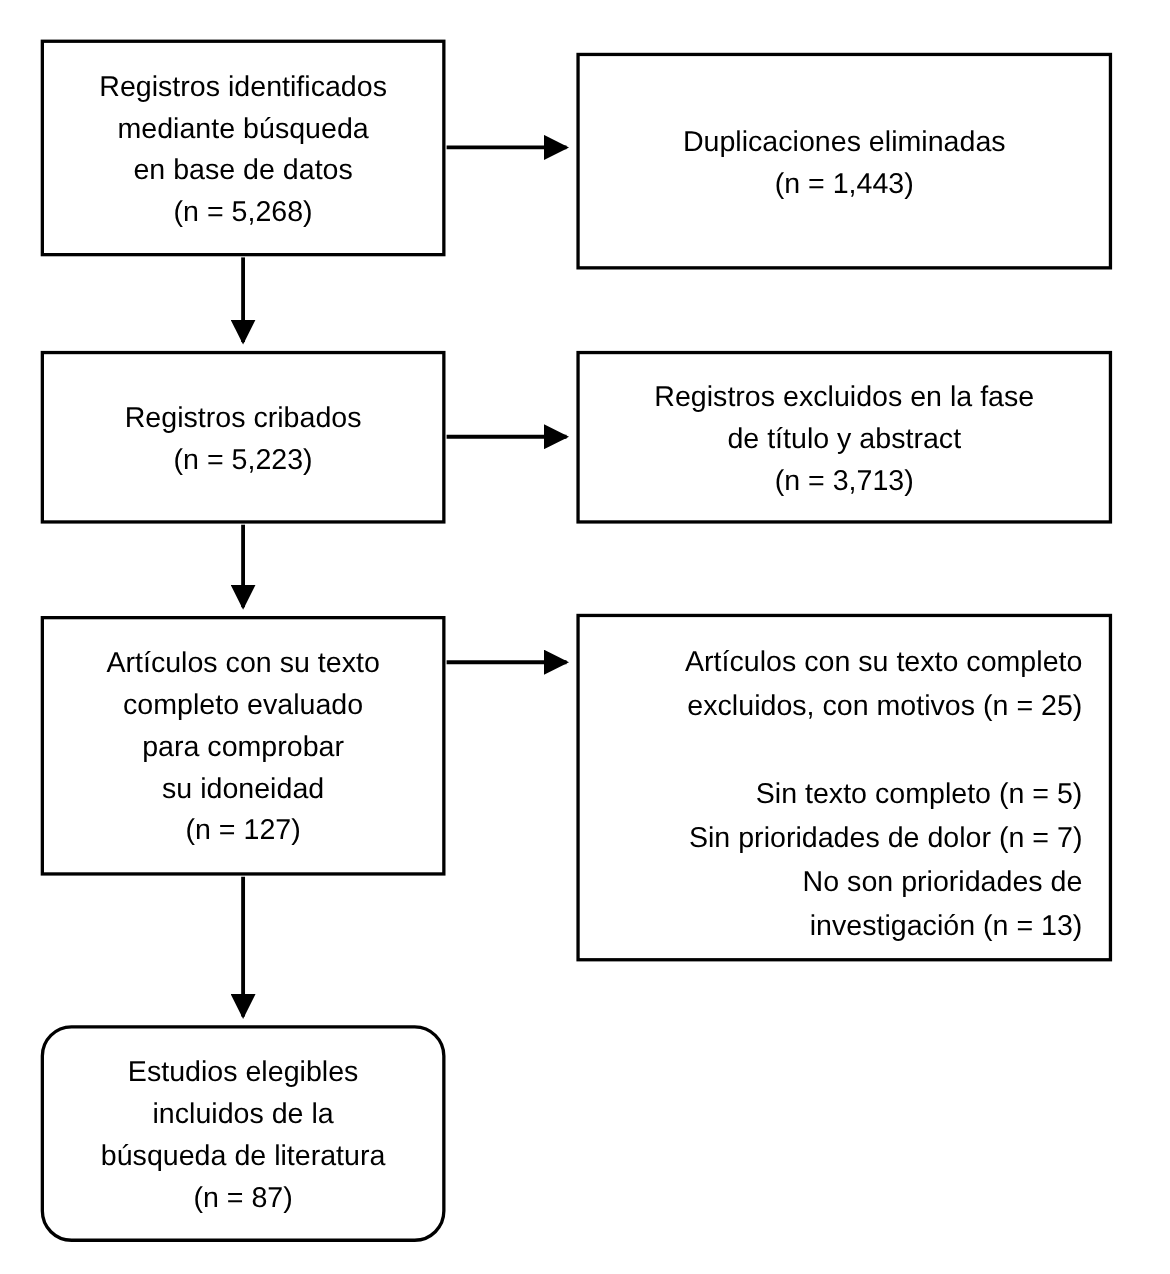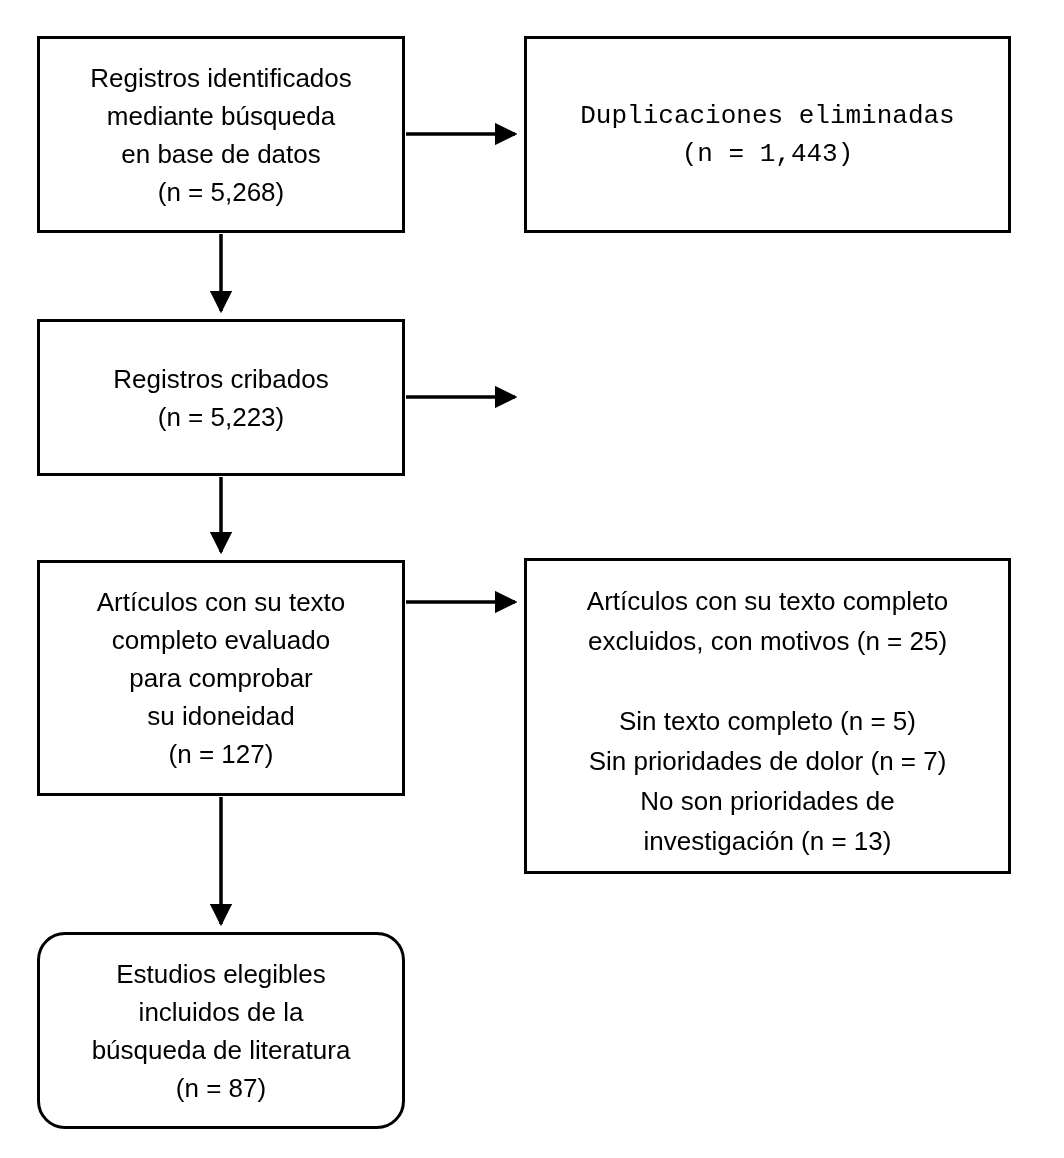--- a/index.html
+++ b/index.html
@@ -31,26 +31,26 @@
     line-height: 38px;
     text-align: center;
     width: 100%;
   }
   .box.align-left {
     align-items: flex-start;
     justify-content: flex-start;
     padding: 20px 24px;
   }
   .box.align-left .txt {
-    text-align: center;
+    text-align: right;
     line-height: 40px;
   }
   
   #box-identified        { left: 37px;  top: 36px;  width: 368px; height: 197px; }
-  #box-duplicates        { left: 524px; top: 36px;  width: 487px; height: 197px; font-family: Liberation Mono, monospace; }
+  #box-duplicates        { left: 524px; top: 48px;  width: 487px; height: 197px; }
   #box-screened          { left: 37px;  top: 319px; width: 368px; height: 157px; }
   #box-title-excluded    { left: 524px; top: 319px; width: 487px; height: 157px; }
   #box-fulltext          { left: 37px;  top: 560px; width: 368px; height: 236px; }
   #box-fulltext-excluded { left: 524px; top: 558px; width: 487px; height: 316px; }
   #box-included          { left: 37px;  top: 932px; width: 368px; height: 197px; border-radius: 28px; }
   svg.arrows {
     position: absolute;
     left: 0; top: 0;
     width: 1064px;
     height: 1158px;
@@ -72,20 +72,25 @@
   <div class="box" id="box-duplicates">
     <div class="txt">Duplicaciones eliminadas
 (n = 1,443)</div>
   </div>
 
   <div class="box" id="box-screened">
     <div class="txt">Registros cribados
 (n = 5,223)</div>
   </div>
 
+  <div class="box" id="box-title-excluded">
+    <div class="txt">Registros excluidos en la fase
+de título y abstract
+(n = 3,713)</div>
+  </div>
 
   <div class="box" id="box-fulltext">
     <div class="txt">Artículos con su texto
 completo evaluado
 para comprobar
 su idoneidad
 (n = 127)</div>
   </div>
 
   <div class="box align-left" id="box-fulltext-excluded">

